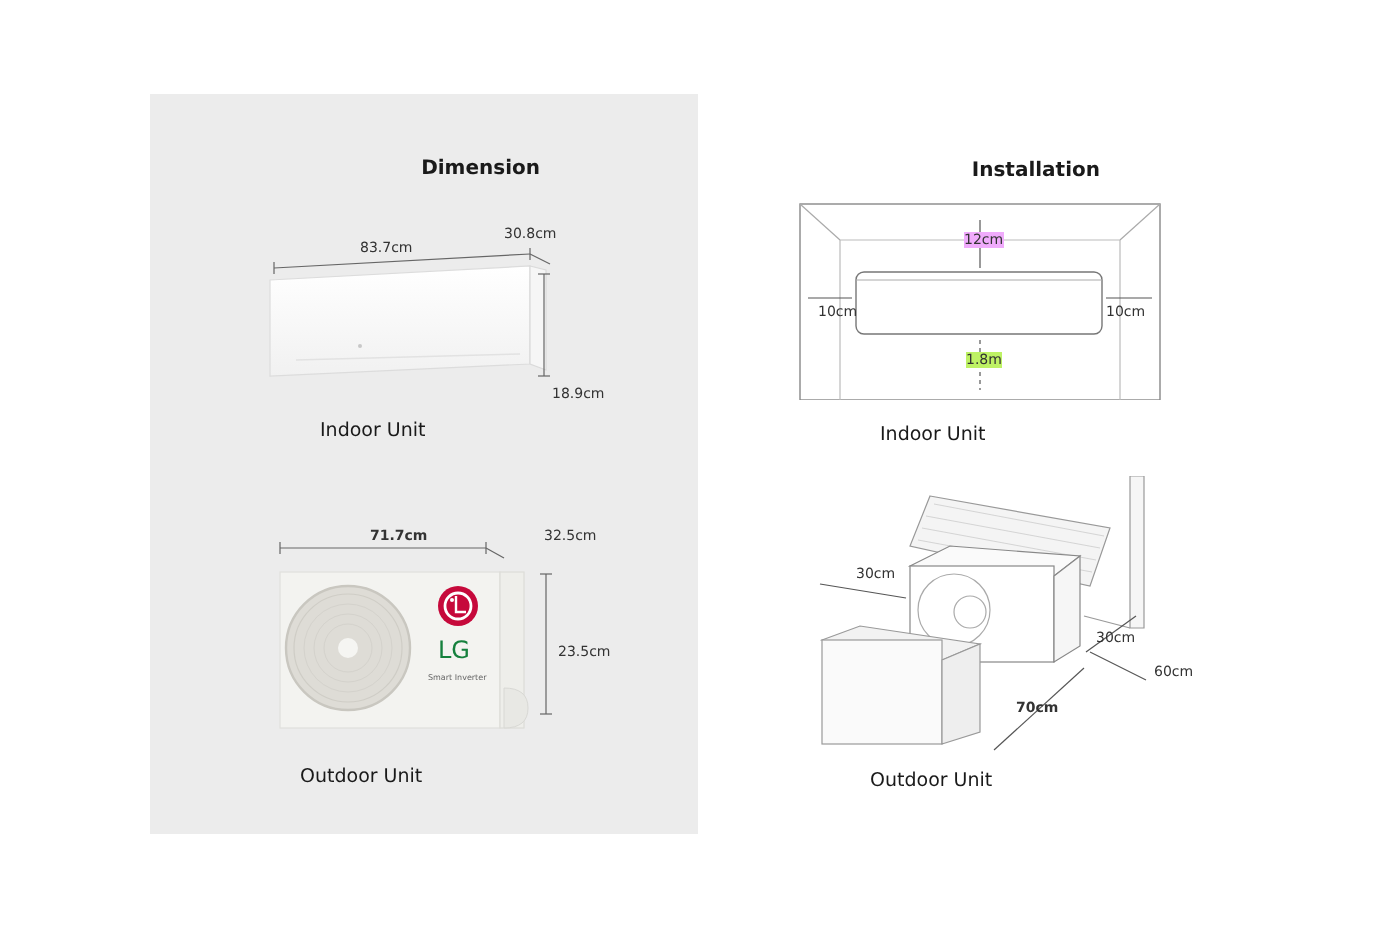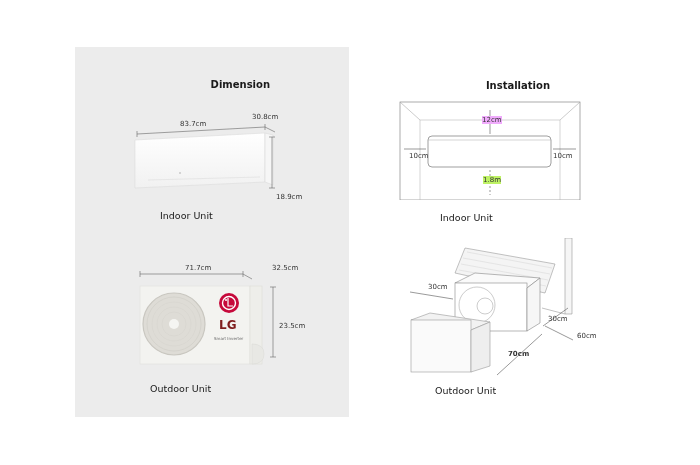--- a/index.html
+++ b/index.html
@@ -52,33 +52,33 @@
   <circle cx="36" cy="40" r="27" fill="none" stroke="#cfcdc6" stroke-width="0.6"></circle>
   <circle cx="36" cy="40" r="22" fill="none" stroke="#d4d2cc" stroke-width="0.5"></circle>
   <circle cx="36" cy="40" r="17" fill="none" stroke="#d4d2cc" stroke-width="0.5"></circle>
   <circle cx="36" cy="40" r="12" fill="none" stroke="#d4d2cc" stroke-width="0.5"></circle>
   <circle cx="36" cy="40" r="5" fill="#f5f5f2"></circle>
   <circle cx="91" cy="19" r="10" fill="#c6093b"></circle>
   <circle cx="91" cy="19" r="6.5" fill="none" stroke="#fff" stroke-width="1.4"></circle>
   <circle cx="88" cy="16" r="1" fill="#fff"></circle>
   <path d="M90 14 L90 22 L95 22" fill="none" stroke="#fff" stroke-width="1.2"></path>
 </svg>
-<div class="dim" style="left:219px; top:318px; font-size:12px; font-weight:bold; color:#7f1d1d;">LG</div>
+<div class="dim" style="left:219px; top:318px; font-size:12px; font-weight:normal; color:#15803d;">LG</div>
 <div class="dim" style="left:214px; top:336px; font-size:4px; color:#666;">Smart Inverter</div>
 
 <svg style="left:135px; top:270px;" width="150" height="90">
   <line x1="5" y1="4" x2="108" y2="4" stroke="#666" stroke-width="0.6"></line>
   <line x1="108" y1="4" x2="117" y2="9" stroke="#666" stroke-width="0.6"></line>
   <line x1="5" y1="1" x2="5" y2="7" stroke="#666" stroke-width="0.6"></line>
   <line x1="108" y1="1" x2="108" y2="7" stroke="#666" stroke-width="0.6"></line>
   <line x1="138" y1="17" x2="138" y2="87" stroke="#666" stroke-width="0.6"></line>
   <line x1="135" y1="17" x2="141" y2="17" stroke="#666" stroke-width="0.6"></line>
   <line x1="135" y1="87" x2="141" y2="87" stroke="#666" stroke-width="0.6"></line>
 </svg>
-<div class="dim" style="left:185px; top:264px;">71.7cm</div>
+<div class="dim" style="left:185px; top:264px;font-weight:bold;">71.7cm</div>
 <div class="dim" style="left:272px; top:264px;">32.5cm</div>
 <div class="dim" style="left:279px; top:322px;">23.5cm</div>
 <div class="caption" style="left:150px; top:383px; width:110px;">Outdoor Unit</div>
 
 <div class="title" style="left:430px; top:80px; width:120px;">Installation</div>
 
 <svg style="left:398px; top:100px;" width="185" height="100">
   <rect x="2" y="2" width="180" height="98" fill="none" stroke="#888" stroke-width="0.7"></rect>
   <line x1="2" y1="2" x2="22" y2="20" stroke="#aaa" stroke-width="0.6"></line>
   <line x1="182" y1="2" x2="162" y2="20" stroke="#aaa" stroke-width="0.6"></line>

